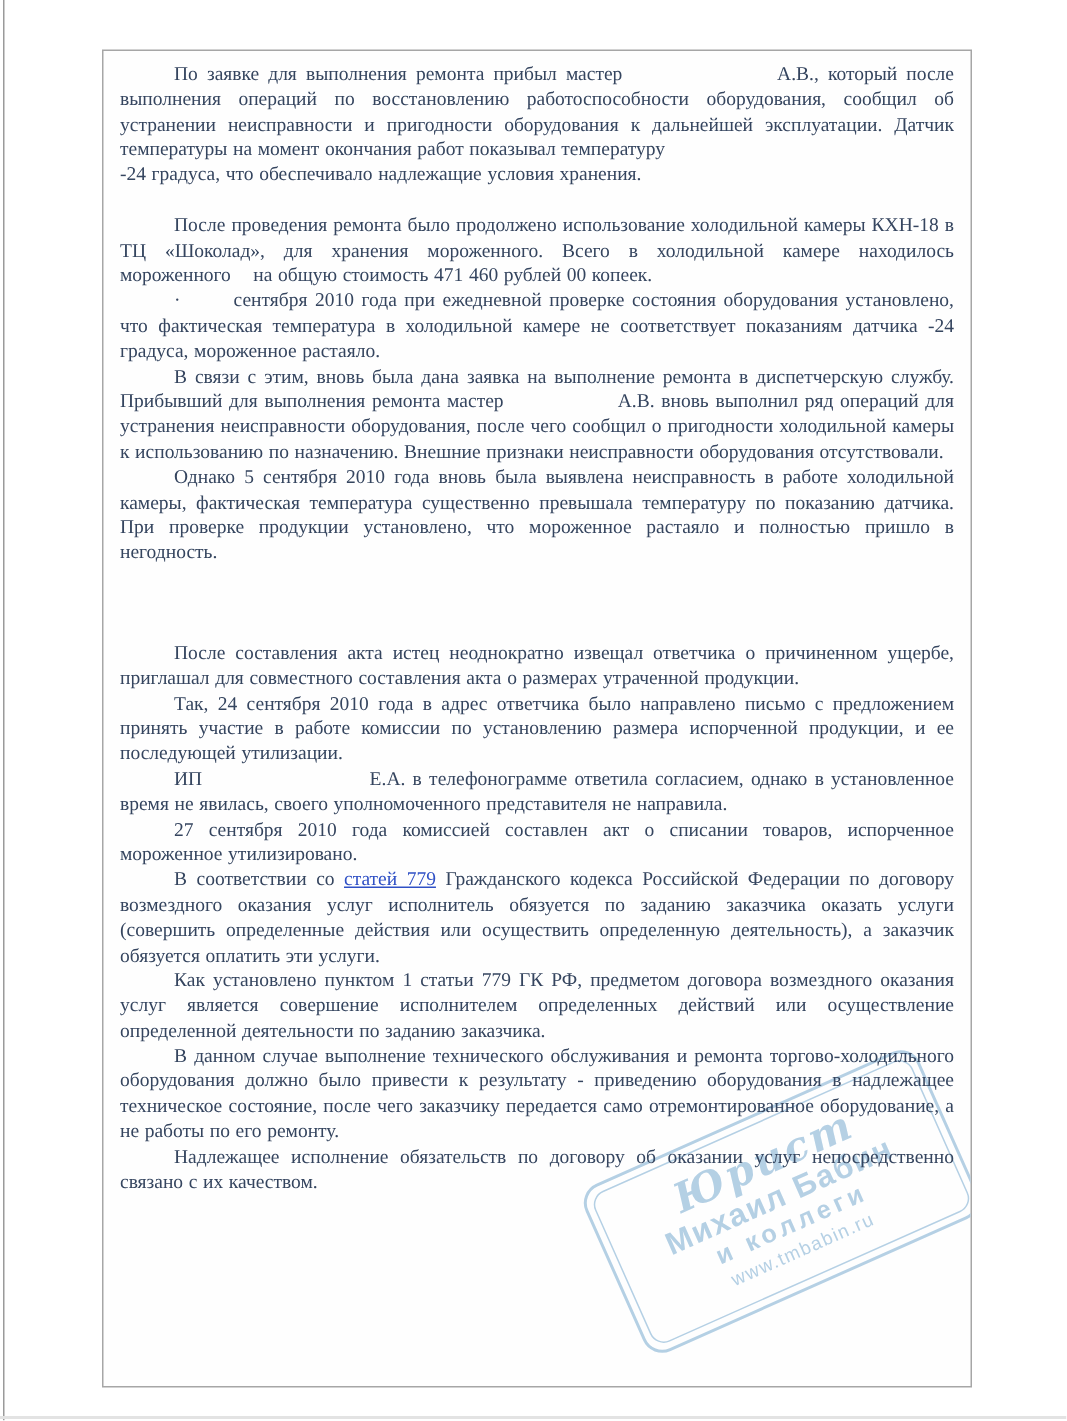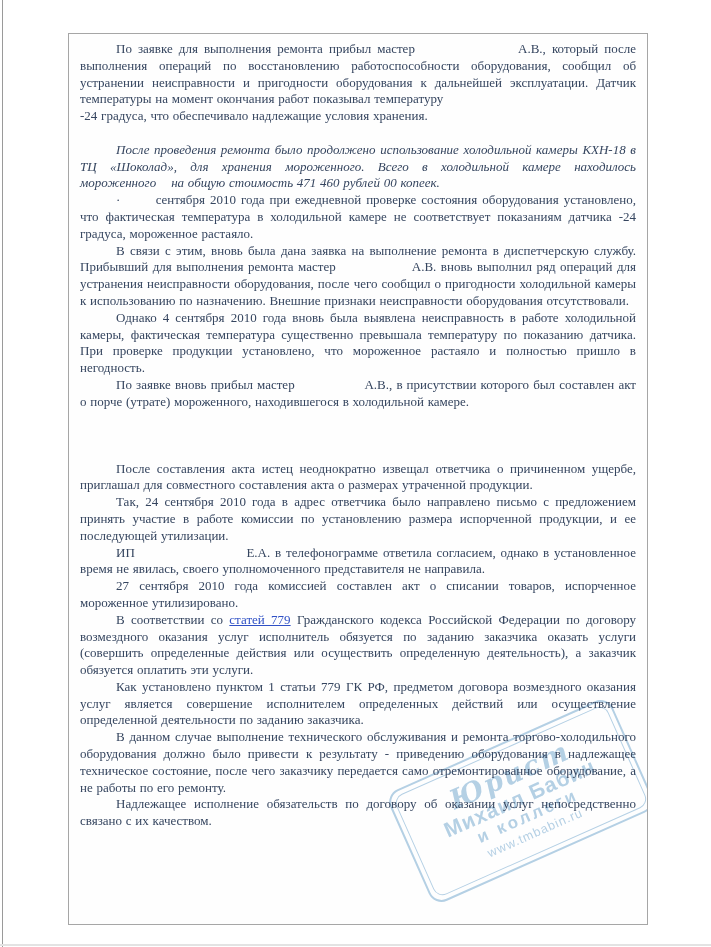--- a/index.html
+++ b/index.html
@@ -42,21 +42,21 @@
   }
   .para {
     margin: 0;
     text-align: justify;
     text-indent: 36px;
     font-size: 13px;
     line-height: 16.8px;
     color: var(--text-color, #35455f);
     word-spacing: 0.5px;
   }
-  .para.gap-small { margin-top: 16.8px; font-style: italic; }
+  .para.gap-small { margin-top: 16.8px; }
   .para.gap-large { margin-top: 50px; }
   a.statute-link {
     color: var(--link-color, #2f50c5);
     cursor: pointer;
   }
   
   .watermark {
     position: absolute;
     left: 330px; top: 706px;
     width: 244px; height: 122px;
@@ -133,22 +133,21 @@
       <div class="wm-sub">и коллеги</div>
       <div class="wm-url">www.tmbabin.ru</div>
     </div>
   </div>
 
   <div class="doc-text">
       <p class="para">По заявке для выполнения ремонта прибыл мастер&nbsp;&nbsp;&nbsp;&nbsp;&nbsp;&nbsp;&nbsp;&nbsp;&nbsp;&nbsp;&nbsp;&nbsp;&nbsp;&nbsp;&nbsp;&nbsp; А.В., который после выполнения операций по восстановлению работоспособности оборудования, сообщил об устранении неисправности и пригодности оборудования к дальнейшей эксплуатации. Датчик температуры на момент окончания работ показывал температуру<br>-24 градуса, что обеспечивало надлежащие условия хранения.</p>
       <p class="para gap-small">После проведения ремонта было продолжено использование холодильной камеры КХН-18 в ТЦ «Шоколад», для хранения мороженного. Всего в холодильной камере находилось мороженного&nbsp;&nbsp;&nbsp; на общую стоимость 471 460 рублей 00 копеек.</p>
       <p class="para">·&nbsp;&nbsp;&nbsp;&nbsp;&nbsp;&nbsp; сентября 2010 года при ежедневной проверке состояния оборудования установлено, что фактическая температура в холодильной камере не соответствует показаниям датчика -24 градуса, мороженное растаяло.</p>
       <p class="para">В связи с этим, вновь была дана заявка на выполнение ремонта в диспетчерскую службу. Прибывший для выполнения ремонта мастер&nbsp;&nbsp;&nbsp;&nbsp;&nbsp;&nbsp;&nbsp;&nbsp;&nbsp;&nbsp;&nbsp;&nbsp;&nbsp;&nbsp;&nbsp;&nbsp; А.В. вновь выполнил ряд операций для устранения неисправности оборудования, после чего сообщил о пригодности холодильной камеры к использованию по назначению. Внешние признаки неисправности оборудования отсутствовали.</p>
-      <p class="para">Однако 4 сентября 2010 года вновь была выявлена неисправность в работе холодильной камеры, фактическая температура существенно превышала температуру по показанию датчика. При проверке продукции установлено, что мороженное растаяло и полностью пришло в негодность.</p>
-      <p class="para">По заявке вновь прибыл мастер&nbsp;&nbsp;&nbsp;&nbsp;&nbsp;&nbsp;&nbsp;&nbsp;&nbsp;&nbsp;&nbsp;&nbsp;&nbsp;&nbsp;&nbsp;&nbsp; А.В., в присутствии которого был составлен акт о порче (утрате) мороженного, находившегося в холодильной камере.</p>
+      <p class="para">Однако 5 сентября 2010 года вновь была выявлена неисправность в работе холодильной камеры, фактическая температура существенно превышала температуру по показанию датчика. При проверке продукции установлено, что мороженное растаяло и полностью пришло в негодность.</p>
       <p class="para gap-large">После составления акта истец неоднократно извещал ответчика о причиненном ущербе, приглашал для совместного составления акта о размерах утраченной продукции.</p>
       <p class="para">Так, 24 сентября 2010 года в адрес ответчика было направлено письмо с предложением принять участие в работе комиссии по установлению размера испорченной продукции, и ее последующей утилизации.</p>
       <p class="para">ИП&nbsp;&nbsp;&nbsp;&nbsp;&nbsp;&nbsp;&nbsp;&nbsp;&nbsp;&nbsp;&nbsp;&nbsp;&nbsp;&nbsp;&nbsp;&nbsp;&nbsp;&nbsp;&nbsp;&nbsp;&nbsp;&nbsp; Е.А. в телефонограмме ответила согласием, однако в установленное время не явилась, своего уполномоченного представителя не направила.</p>
       <p class="para">27 сентября 2010 года комиссией составлен акт о списании товаров, испорченное мороженное утилизировано.</p>
       <p class="para">В соответствии со <a href="#" class="statute-link">статей 779</a> Гражданского кодекса Российской Федерации по договору возмездного оказания услуг исполнитель обязуется по заданию заказчика оказать услуги (совершить определенные действия или осуществить определенную деятельность), а заказчик обязуется оплатить эти услуги.</p>
       <p class="para">Как установлено пунктом 1 статьи 779 ГК РФ, предметом договора возмездного оказания услуг является совершение исполнителем определенных действий или осуществление определенной деятельности по заданию заказчика.</p>
       <p class="para">В данном случае выполнение технического обслуживания и ремонта торгово-холодильного оборудования должно было привести к результату - приведению оборудования в надлежащее техническое состояние, после чего заказчику передается само отремонтированное оборудование, а не работы по его ремонту.</p>
       <p class="para">Надлежащее исполнение обязательств по договору об оказании услуг непосредственно связано с их качеством.</p>
     </div>
 

